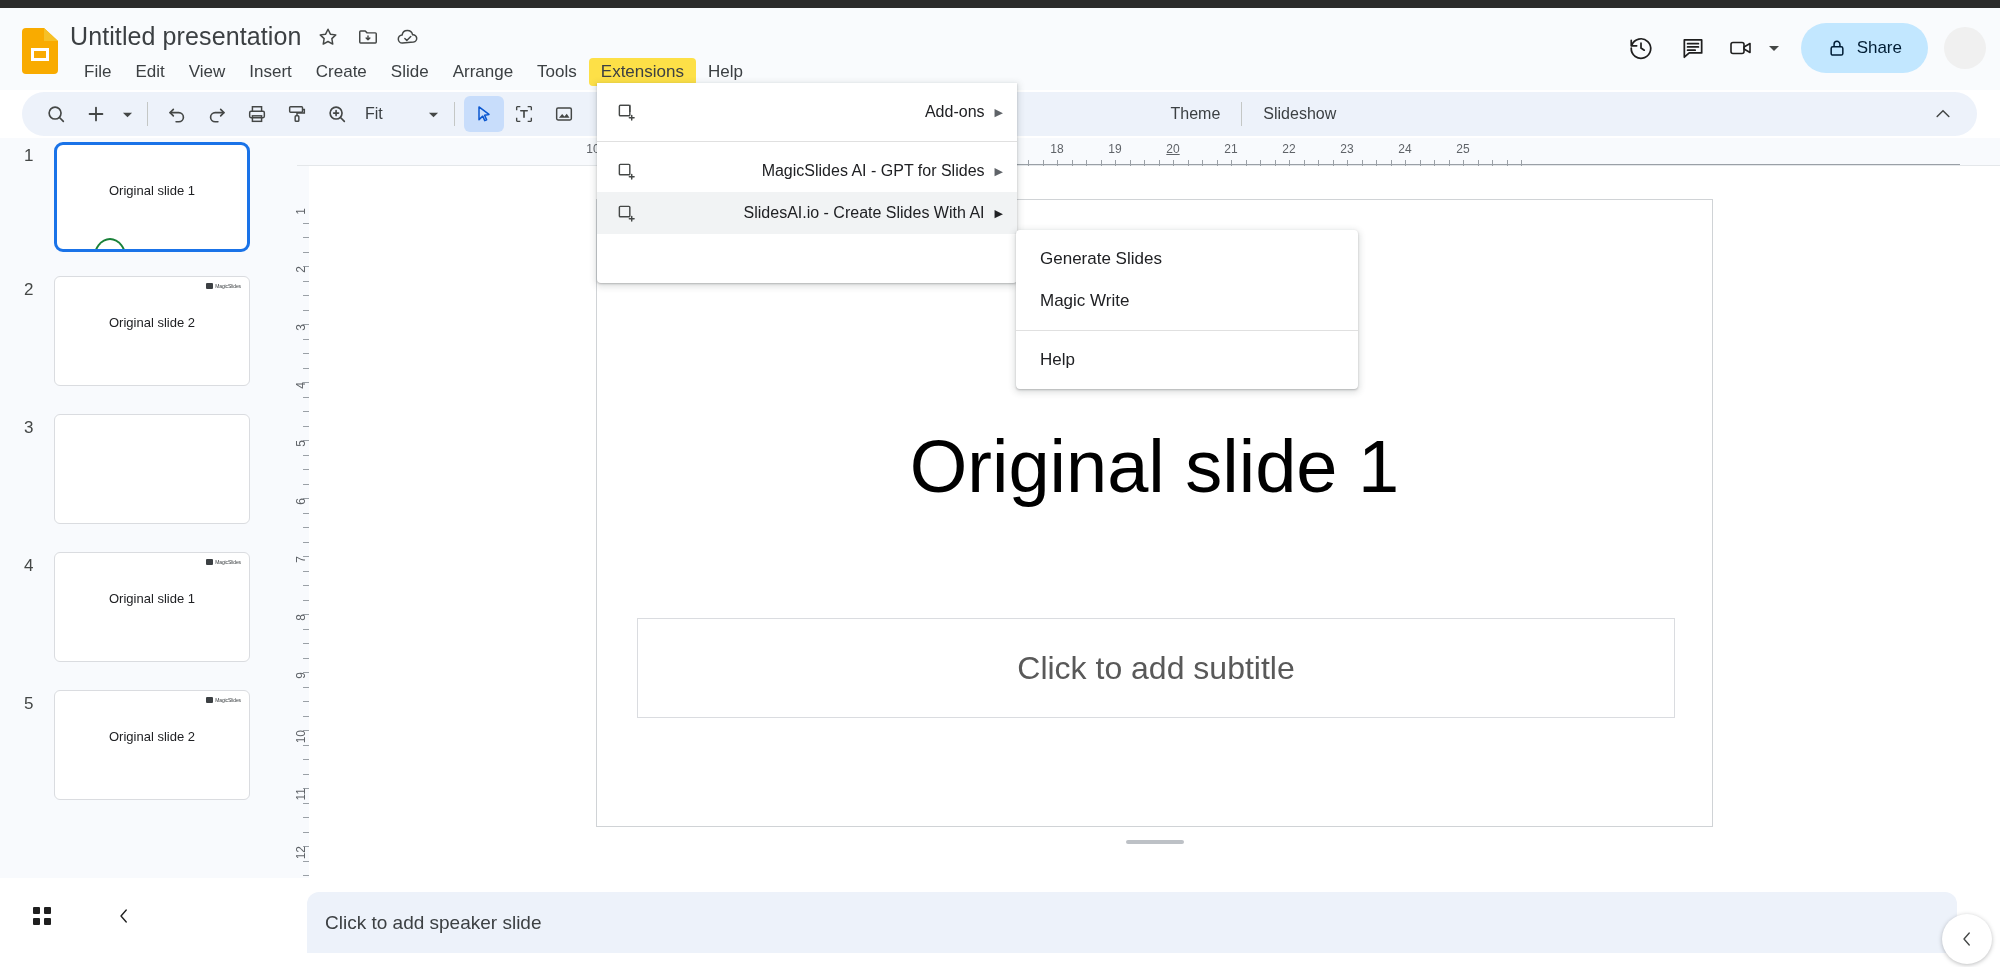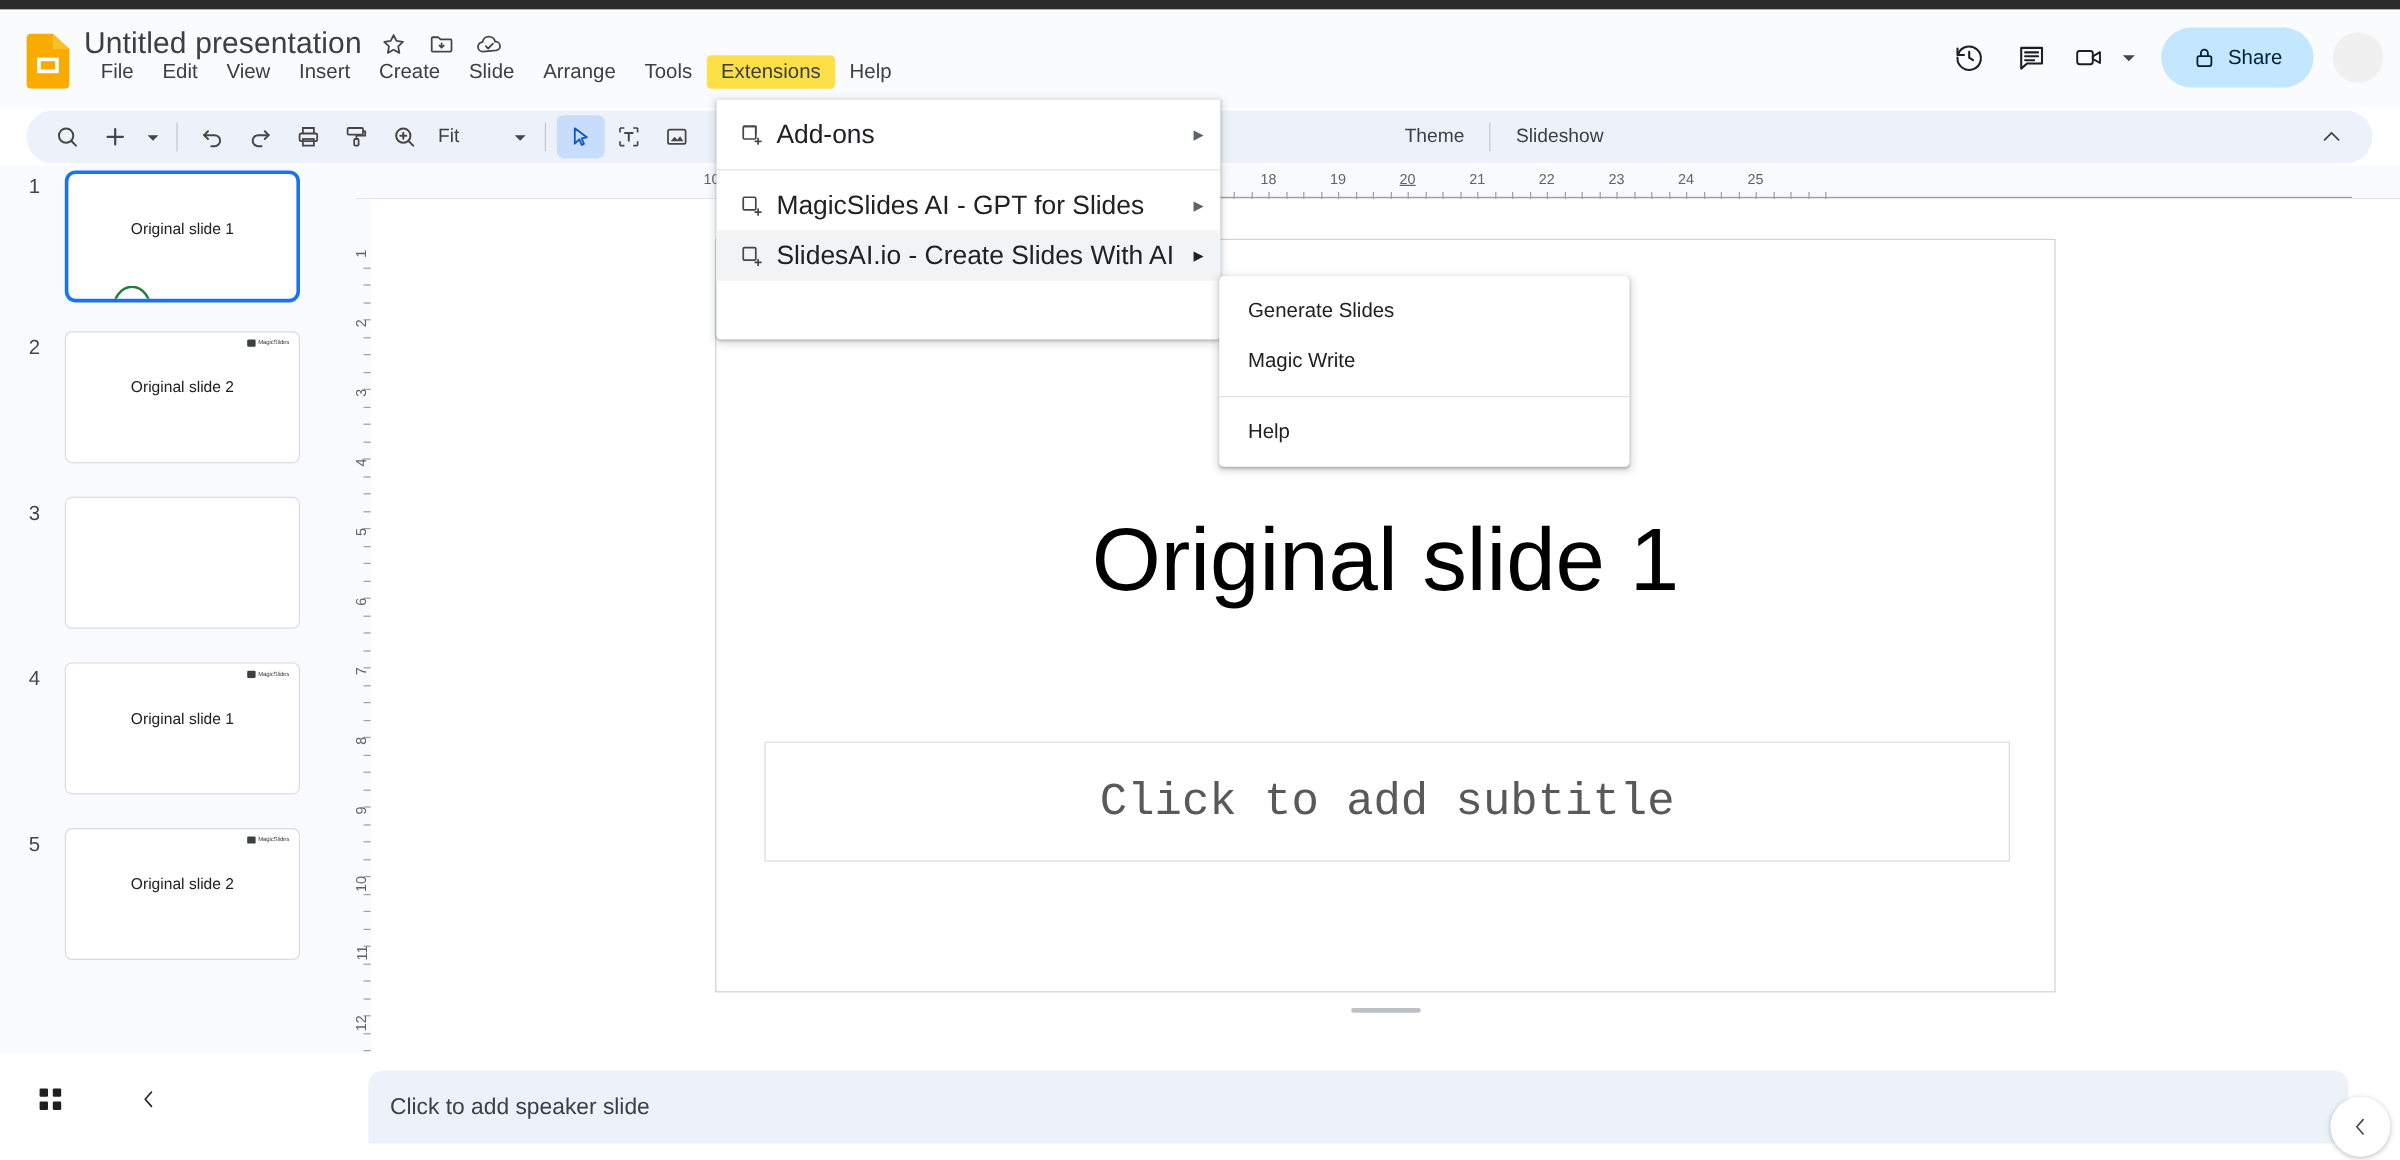--- a/index.html
+++ b/index.html
@@ -32,21 +32,21 @@
   .doc-title {
     font-size: 25px; color: #3c4043; letter-spacing: .1px;
     white-space: nowrap;
   }
   .title-icon {
     width: 26px; height: 26px; color: #444746;
     display: flex; align-items: center; justify-content: center;
     cursor: pointer;
   }
   .menubar {
-    position: absolute; left: 72px; top: 38px;
+    position: absolute; left: 72px; top: 50px;
     display: flex; align-items: flex-end; gap: 0px;
   }
   .menu-item {
     font-size: 17px; color: #3c4043; padding: 4px 12px;
     border-radius: 4px; white-space: nowrap; cursor: pointer;
   }
   .menu-item.active { background: #fde047; }
 
   
   .header-right {
@@ -199,21 +199,21 @@
     text-align: center; font-size: 74px; color: #000000;
     font-family: "Liberation Sans", sans-serif;
   }
   .subtitle-box {
     position: absolute; left: 40px; top: 418px;
     width: 1038px; height: 100px;
     border: 1px solid #dadce0;
     display: flex; align-items: center; justify-content: center;
   }
   .subtitle-text {
-    font-size: 38px; color: #595959; font-family: Liberation Mono, monospace;
+    font-size: 32px; color: #595959;
   }
   .resize-handle {
     position: absolute; left: 50%; transform: translateX(-50%);
     bottom: -18px; width: 58px; height: 4px; background: #bdc1c6;
     border-radius: 2px; cursor: ns-resize;
   }
 
   
   .notes-bar {
     position: absolute; left: 0; top: 878px; width: 2000px; height: 89px;
@@ -255,21 +255,21 @@
   }
   .mrow {
     position: relative; display: flex; align-items: center;
     height: 42px; padding: 0 14px 0 20px; cursor: pointer;
   }
   .mrow:hover, .mrow.hl { background: #f1f3f4; }
   .mrow-ico {
     width: 30px; min-width: 30px; display: flex; align-items: center;
     color: #444746;
   }
-  .mrow-lbl { font-size: 22px; color: #202124; flex: 1; white-space: nowrap; }
+  .mrow-lbl { font-size: 16px; color: #202124; flex: 1; white-space: nowrap; text-align: right; }
   .mrow-arrow { color: #5f6368; font-size: 11px; padding-left: 10px; }
   .m-divider { height: 1px; background: #e0e0e0; margin: 8px 0; }
 
   .submenu-panel {
     position: absolute; left: 1016px; top: 230px;
     width: 342px;
     background: #ffffff;
     box-shadow: 0 2px 6px 2px rgba(60,64,67,.15), 0 1px 2px rgba(60,64,67,.30);
     border-radius: 4px; padding: 8px 0;
     z-index: 50;

